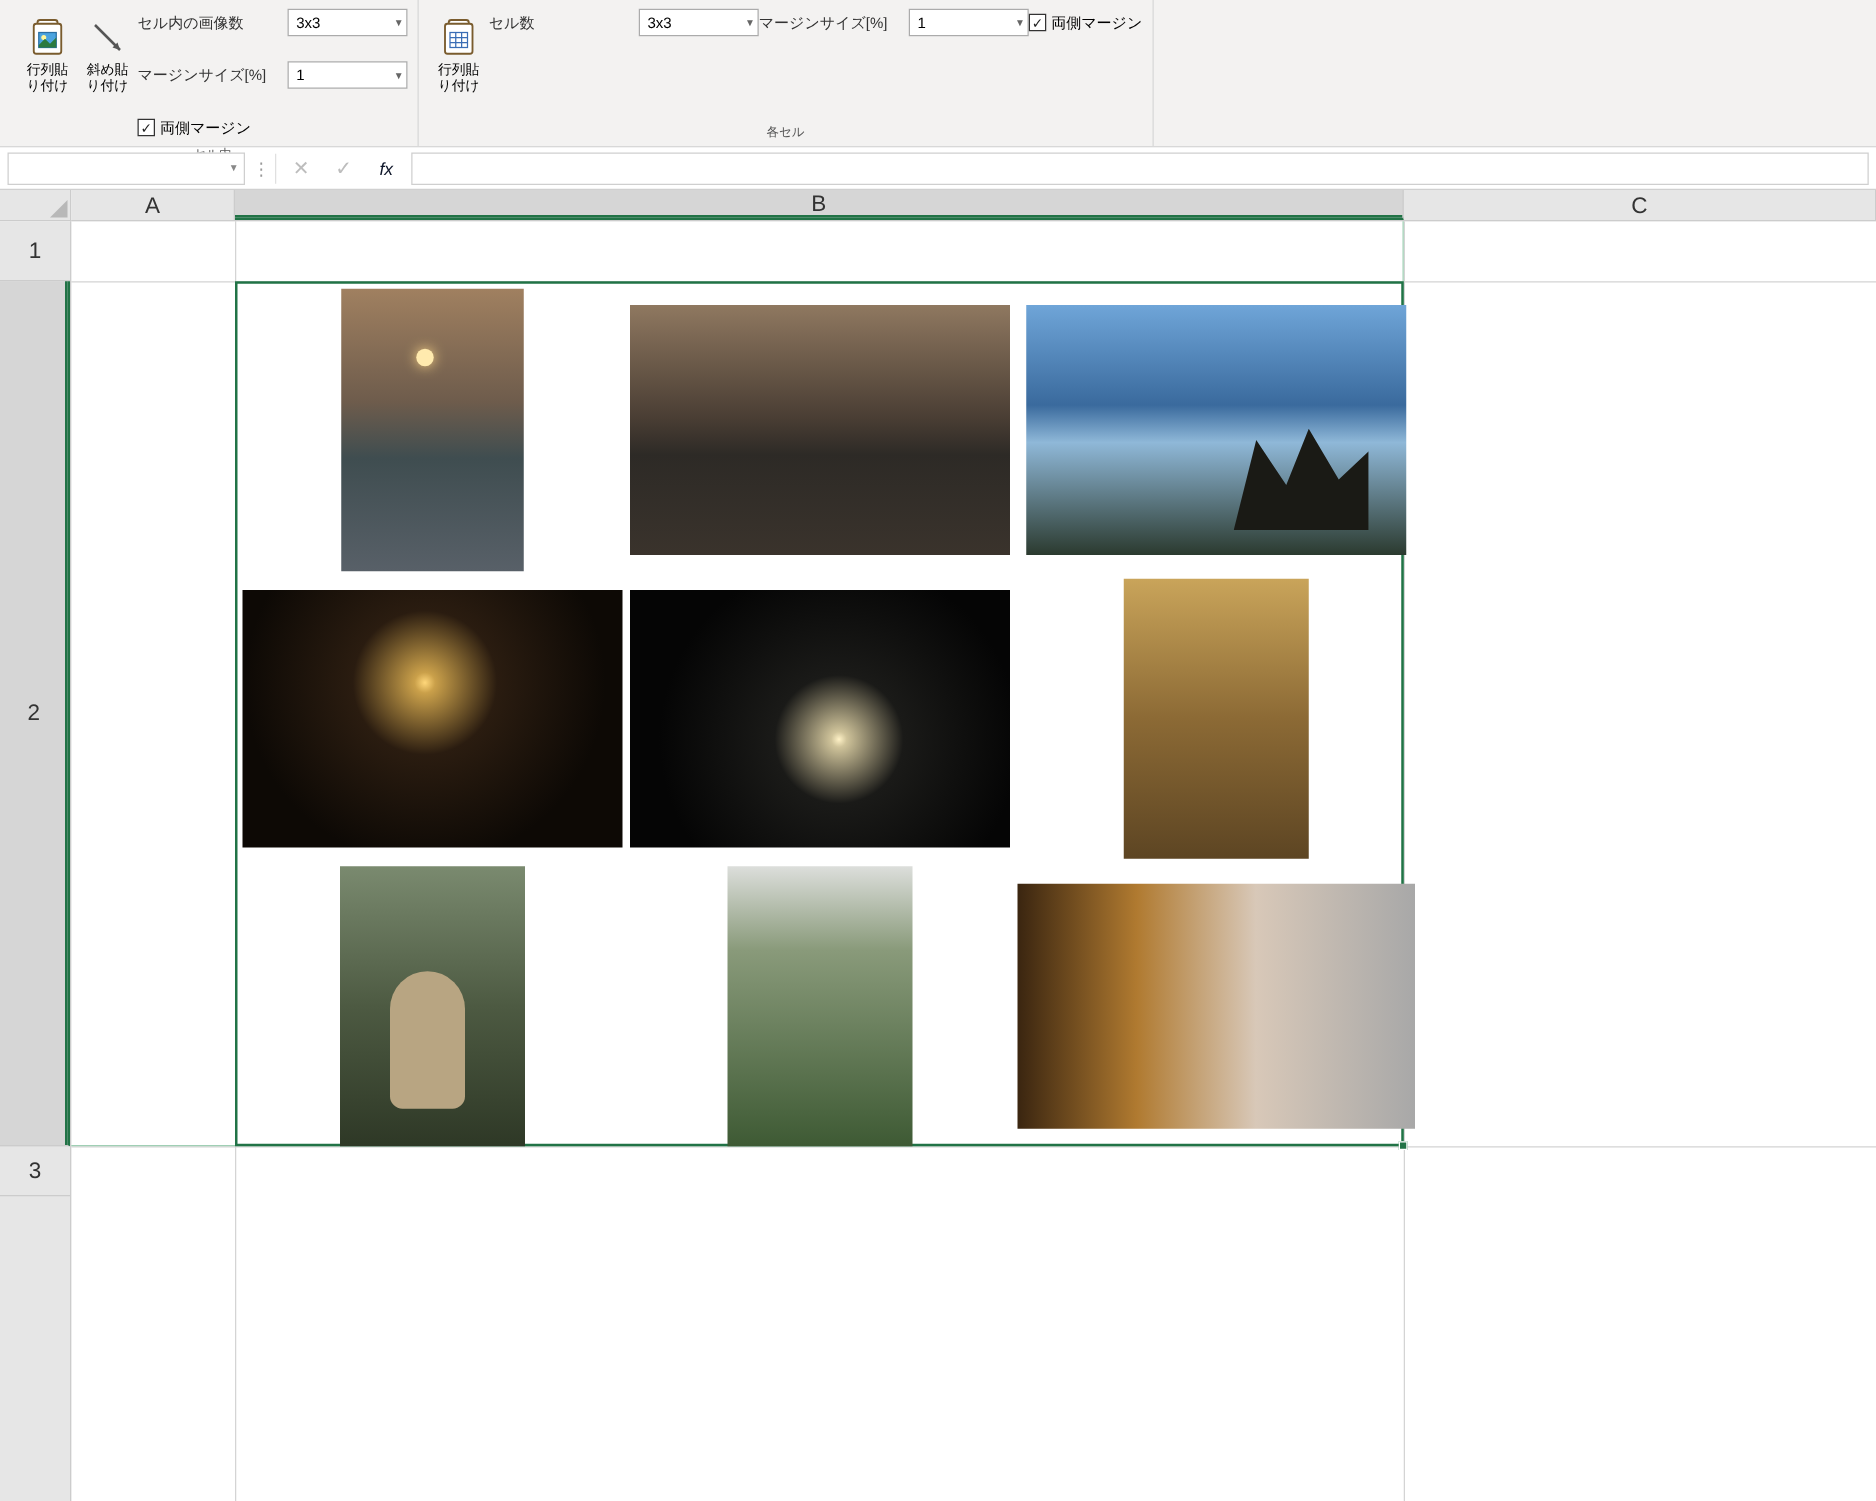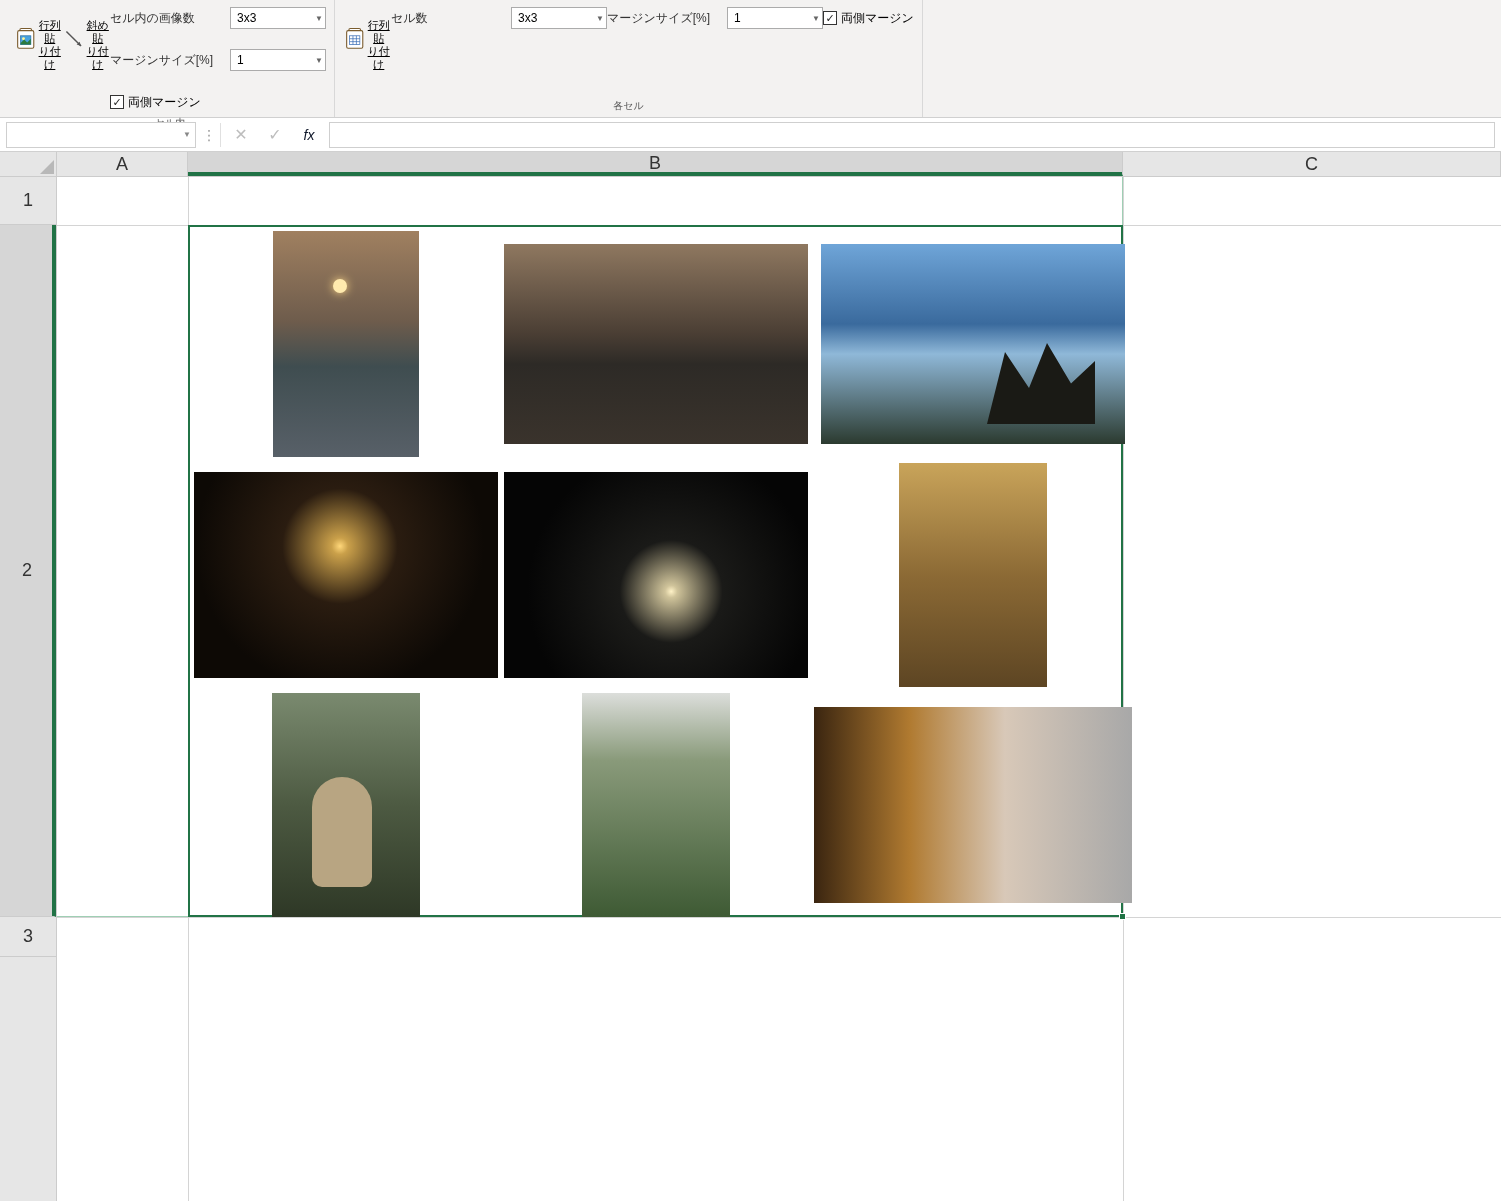--- a/index.html
+++ b/index.html
@@ -32,31 +32,30 @@
       align-items: flex-start;
     }
     .ribbon-group-label {
       text-align: center;
       font-size: 10px;
       color: #555;
       padding-bottom: 4px;
     }
     .big-btn {
       display: flex;
-      flex-direction: row;
-      align-items: center;
-      justify-content: flex-end;
+      flex-direction: column;
+      align-items: center;
+      justify-content: center;
       width: 48px;
       height: 80px;
       cursor: pointer;
       text-align: center;
       font-size: 11px;
       line-height: 1.2;
       padding-top: 2px;
-      text-decoration: underline;
     }
     .big-btn .icon { width: 32px; height: 32px; margin-bottom: 4px; }
     .ctrl-row {
       display: flex;
       align-items: center;
       height: 24px;
       margin-bottom: 2px;
     }
     .ctrl-label {
       width: 120px;

